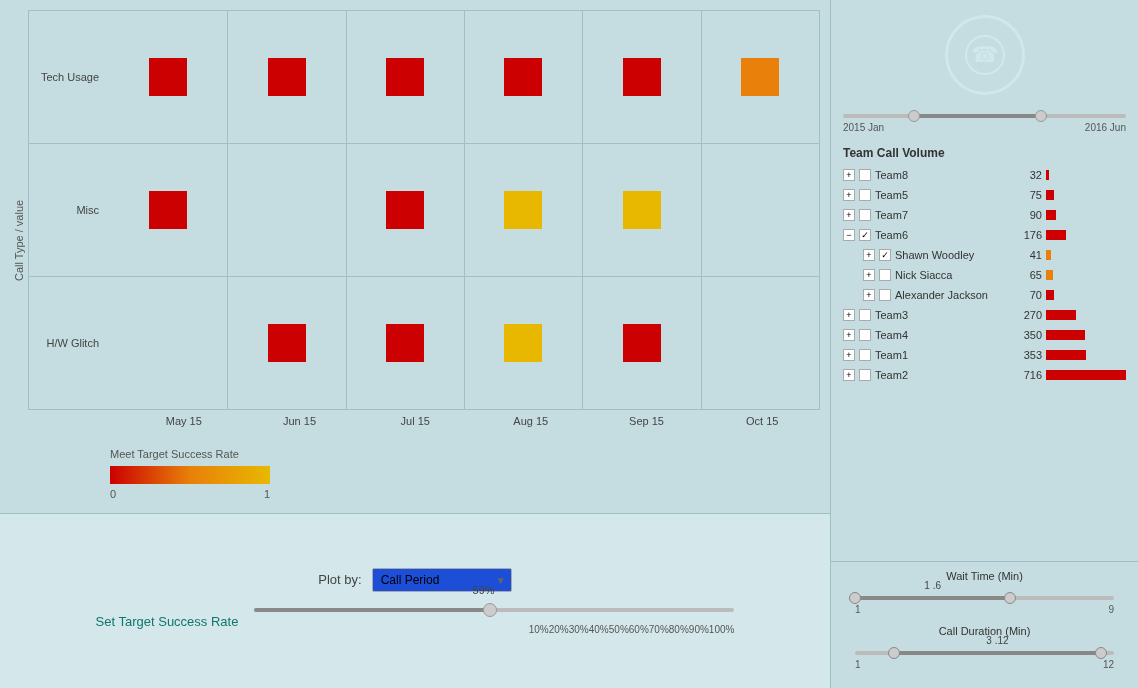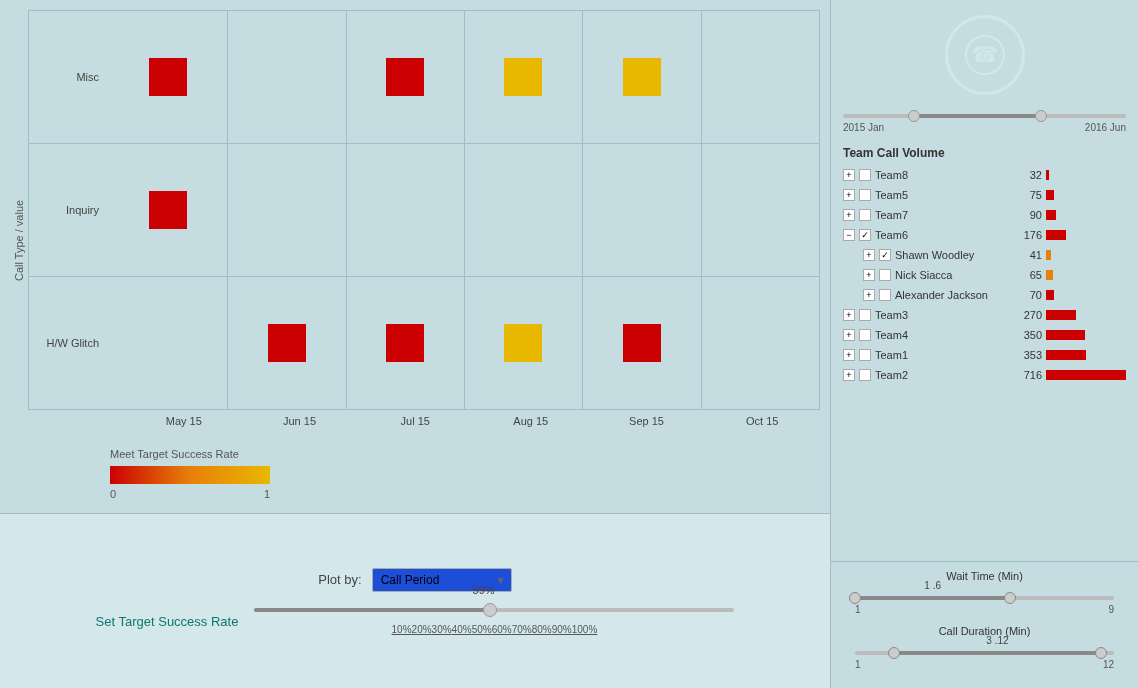--- a/index.html
+++ b/index.html
@@ -261,26 +261,25 @@
     .slider-value {
       position: absolute;
       top: -20px;
       transform: translateX(-50%);
       font-size: 11px;
       color: #444;
     }
 
     .slider-ticks {
       display: flex;
-      justify-content: center;
+      justify-content: flex-end;
       width: 480px;
       margin-top: 12px;
       font-size: 10px;
       color: #555;
-      text-decoration: underline;
     }
 
     
     .right-panel {
       width: 308px;
       height: 688px;
       background: #c5dde0;
       border-left: 1px solid #a0bfc4;
       display: flex;
       flex-direction: column;
@@ -506,47 +505,52 @@
 </head>
 <body>
 
 <div class="left-panel">
   <div class="chart-area">
     <div class="chart-container">
       <div class="y-axis-label">Call Type / value</div>
       <div class="chart-inner">
         <div class="grid-rows">
 
+          <div class="grid-row">
+            <div class="row-label">Tech Usage</div>
+            <div class="row-cells">
+              <div class="col-line" style="left:16.67%"></div>
+              <div class="col-line" style="left:33.33%"></div>
+              <div class="col-line" style="left:50%"></div>
+              <div class="col-line" style="left:66.67%"></div>
+              <div class="col-line" style="left:83.33%"></div>
+              <div class="data-sq sq-red" style="left:calc(8.33%)"></div>
+              <div class="data-sq sq-red" style="left:calc(25%)"></div>
+              <div class="data-sq sq-red" style="left:calc(41.67%)"></div>
+              <div class="data-sq sq-red" style="left:calc(58.33%)"></div>
+              <div class="data-sq sq-red" style="left:calc(75%)"></div>
+              <div class="data-sq sq-orange" style="left:calc(91.67%)"></div>
+            </div>
+          </div>
 
           <div class="grid-row">
             <div class="row-label">Misc</div>
             <div class="row-cells">
               <div class="col-line" style="left:16.67%"></div>
               <div class="col-line" style="left:33.33%"></div>
               <div class="col-line" style="left:50%"></div>
               <div class="col-line" style="left:66.67%"></div>
               <div class="col-line" style="left:83.33%"></div>
               <div class="data-sq sq-red" style="left:calc(8.33%)"></div>
               <div class="data-sq sq-red" style="left:calc(41.67%)"></div>
               <div class="data-sq sq-yellow" style="left:calc(58.33%)"></div>
               <div class="data-sq sq-yellow" style="left:calc(75%)"></div>
             </div>
           </div>
 
-          <div class="grid-row">
-            <div class="row-label">Inquiry</div>
-            <div class="row-cells">
-              <div class="col-line" style="left:16.67%"></div>
-              <div class="col-line" style="left:33.33%"></div>
-              <div class="col-line" style="left:50%"></div>
-              <div class="col-line" style="left:66.67%"></div>
-              <div class="col-line" style="left:83.33%"></div>
-              <div class="data-sq sq-red" style="left:calc(8.33%)"></div>
-            </div>
-          </div>
 
           <div class="grid-row">
             <div class="row-label">H/W Glitch</div>
             <div class="row-cells">
               <div class="col-line" style="left:16.67%"></div>
               <div class="col-line" style="left:33.33%"></div>
               <div class="col-line" style="left:50%"></div>
               <div class="col-line" style="left:66.67%"></div>
               <div class="col-line" style="left:83.33%"></div>
               <div class="data-sq sq-red" style="left:calc(25%)"></div>

